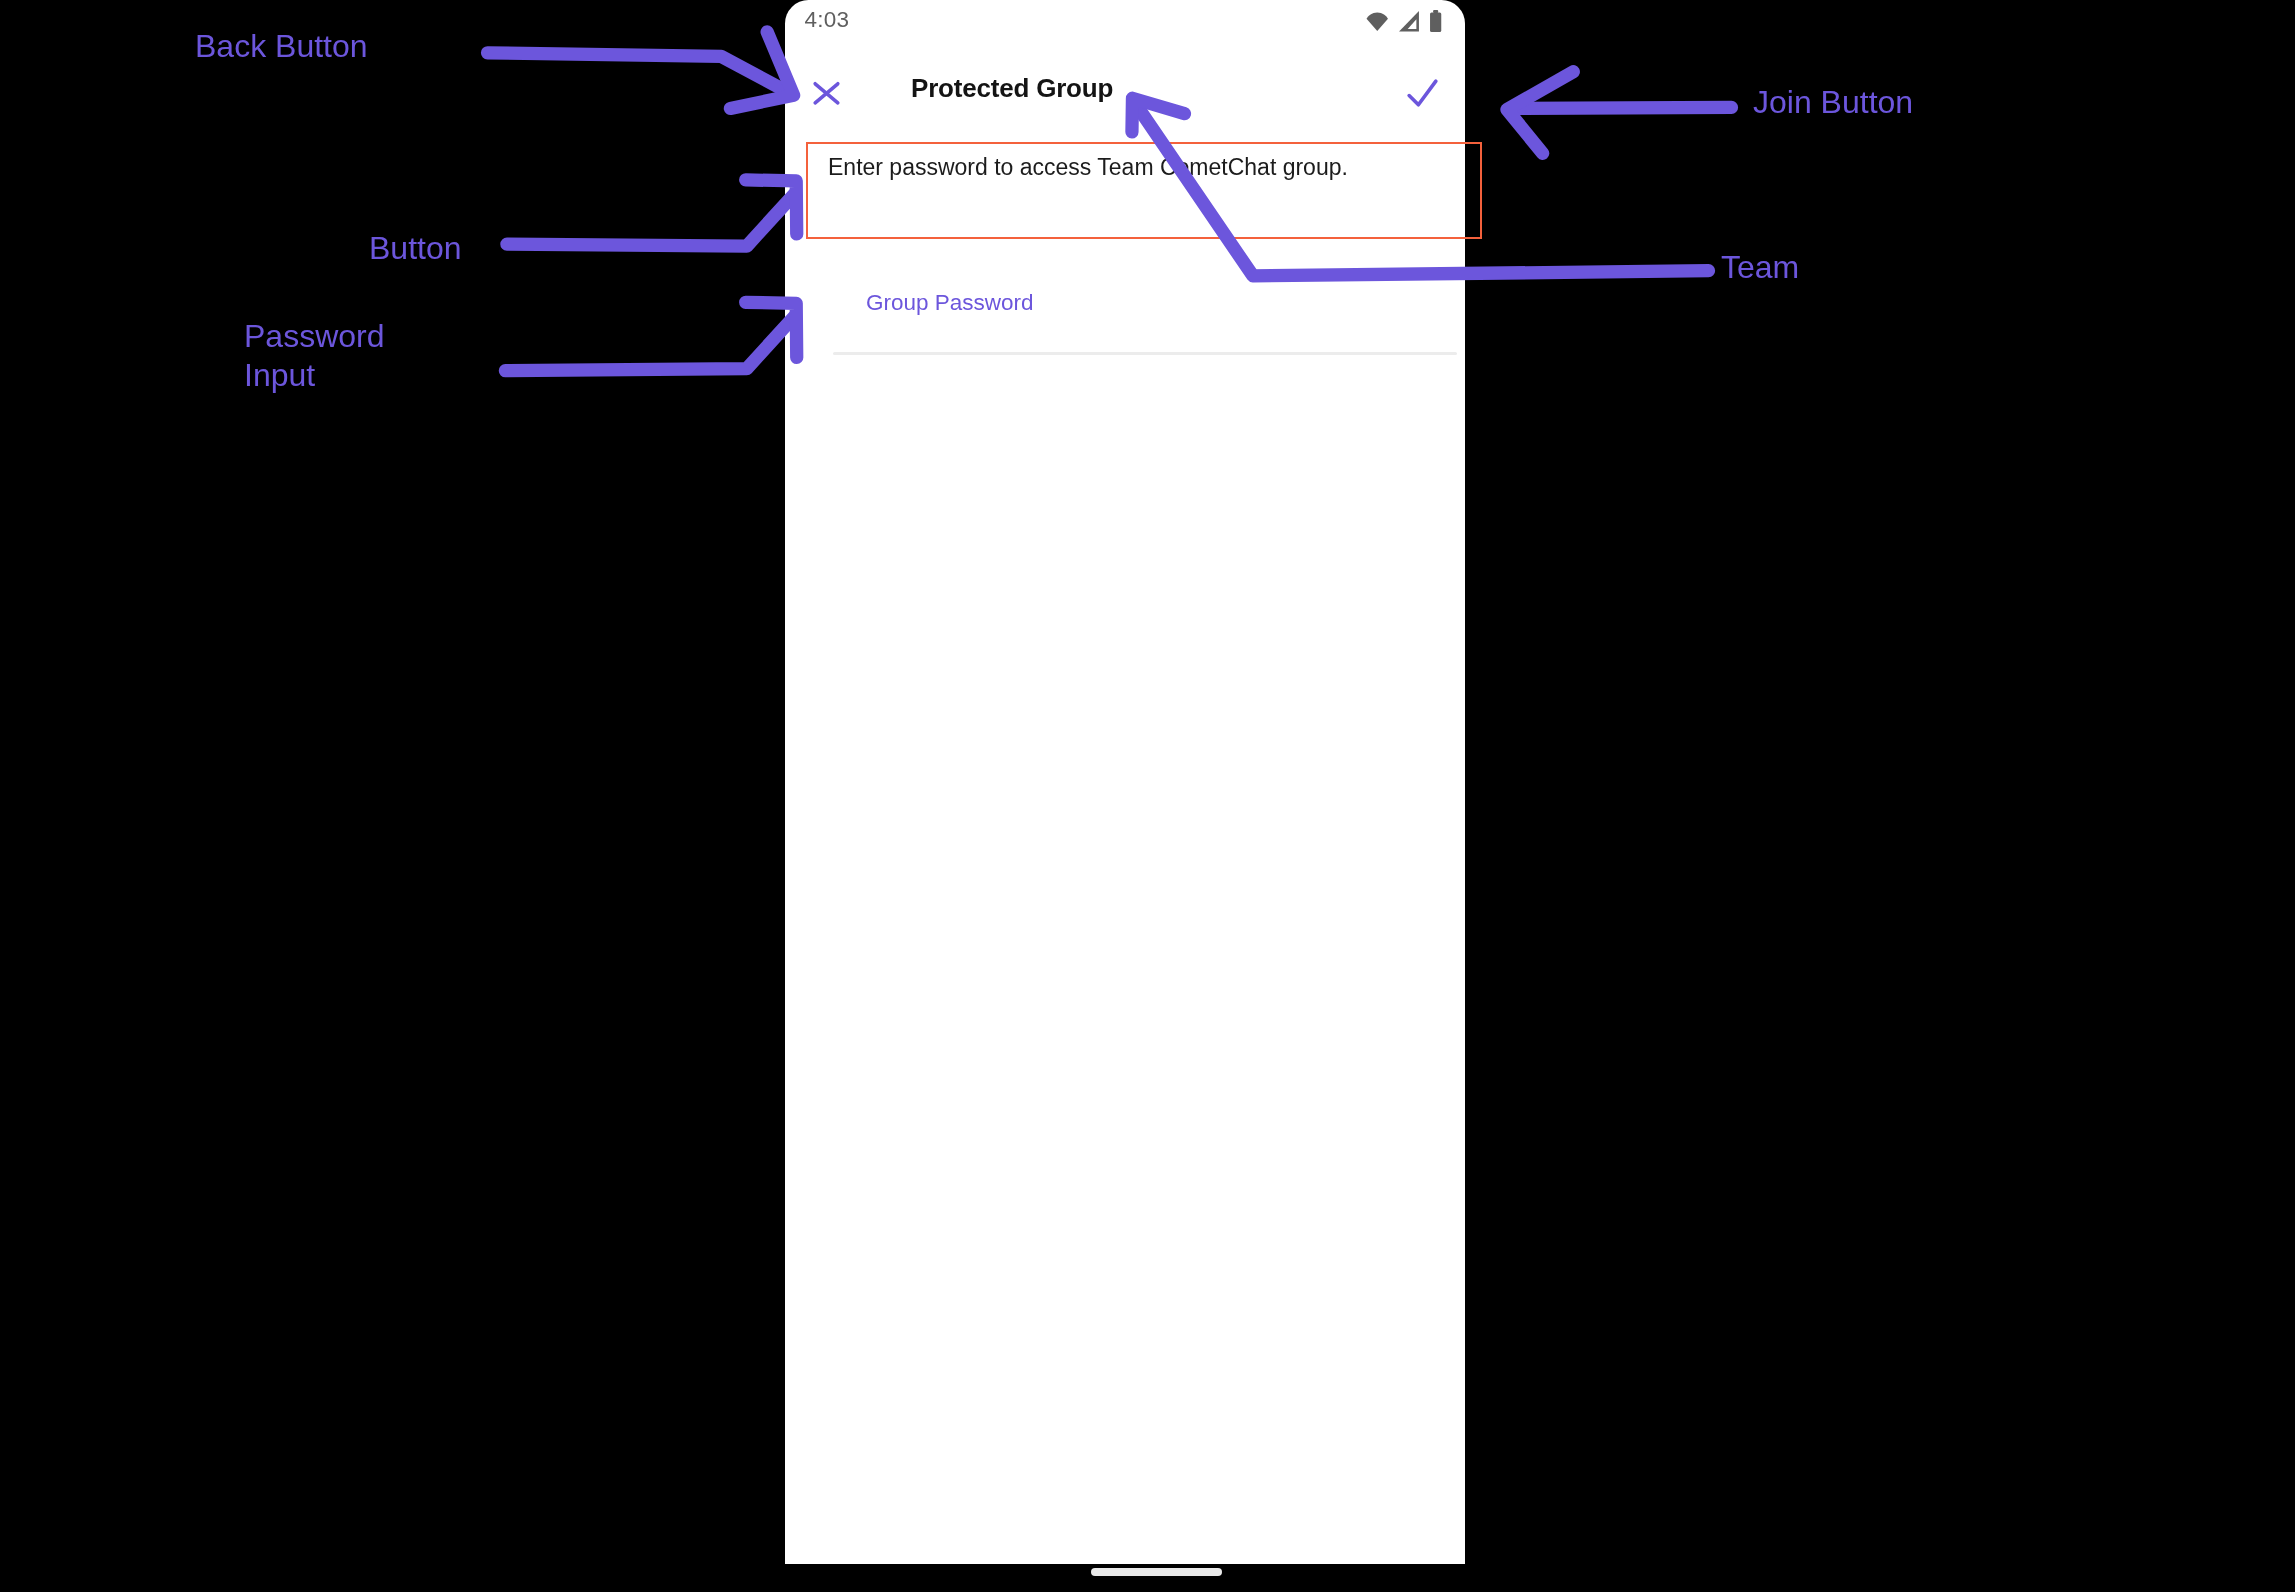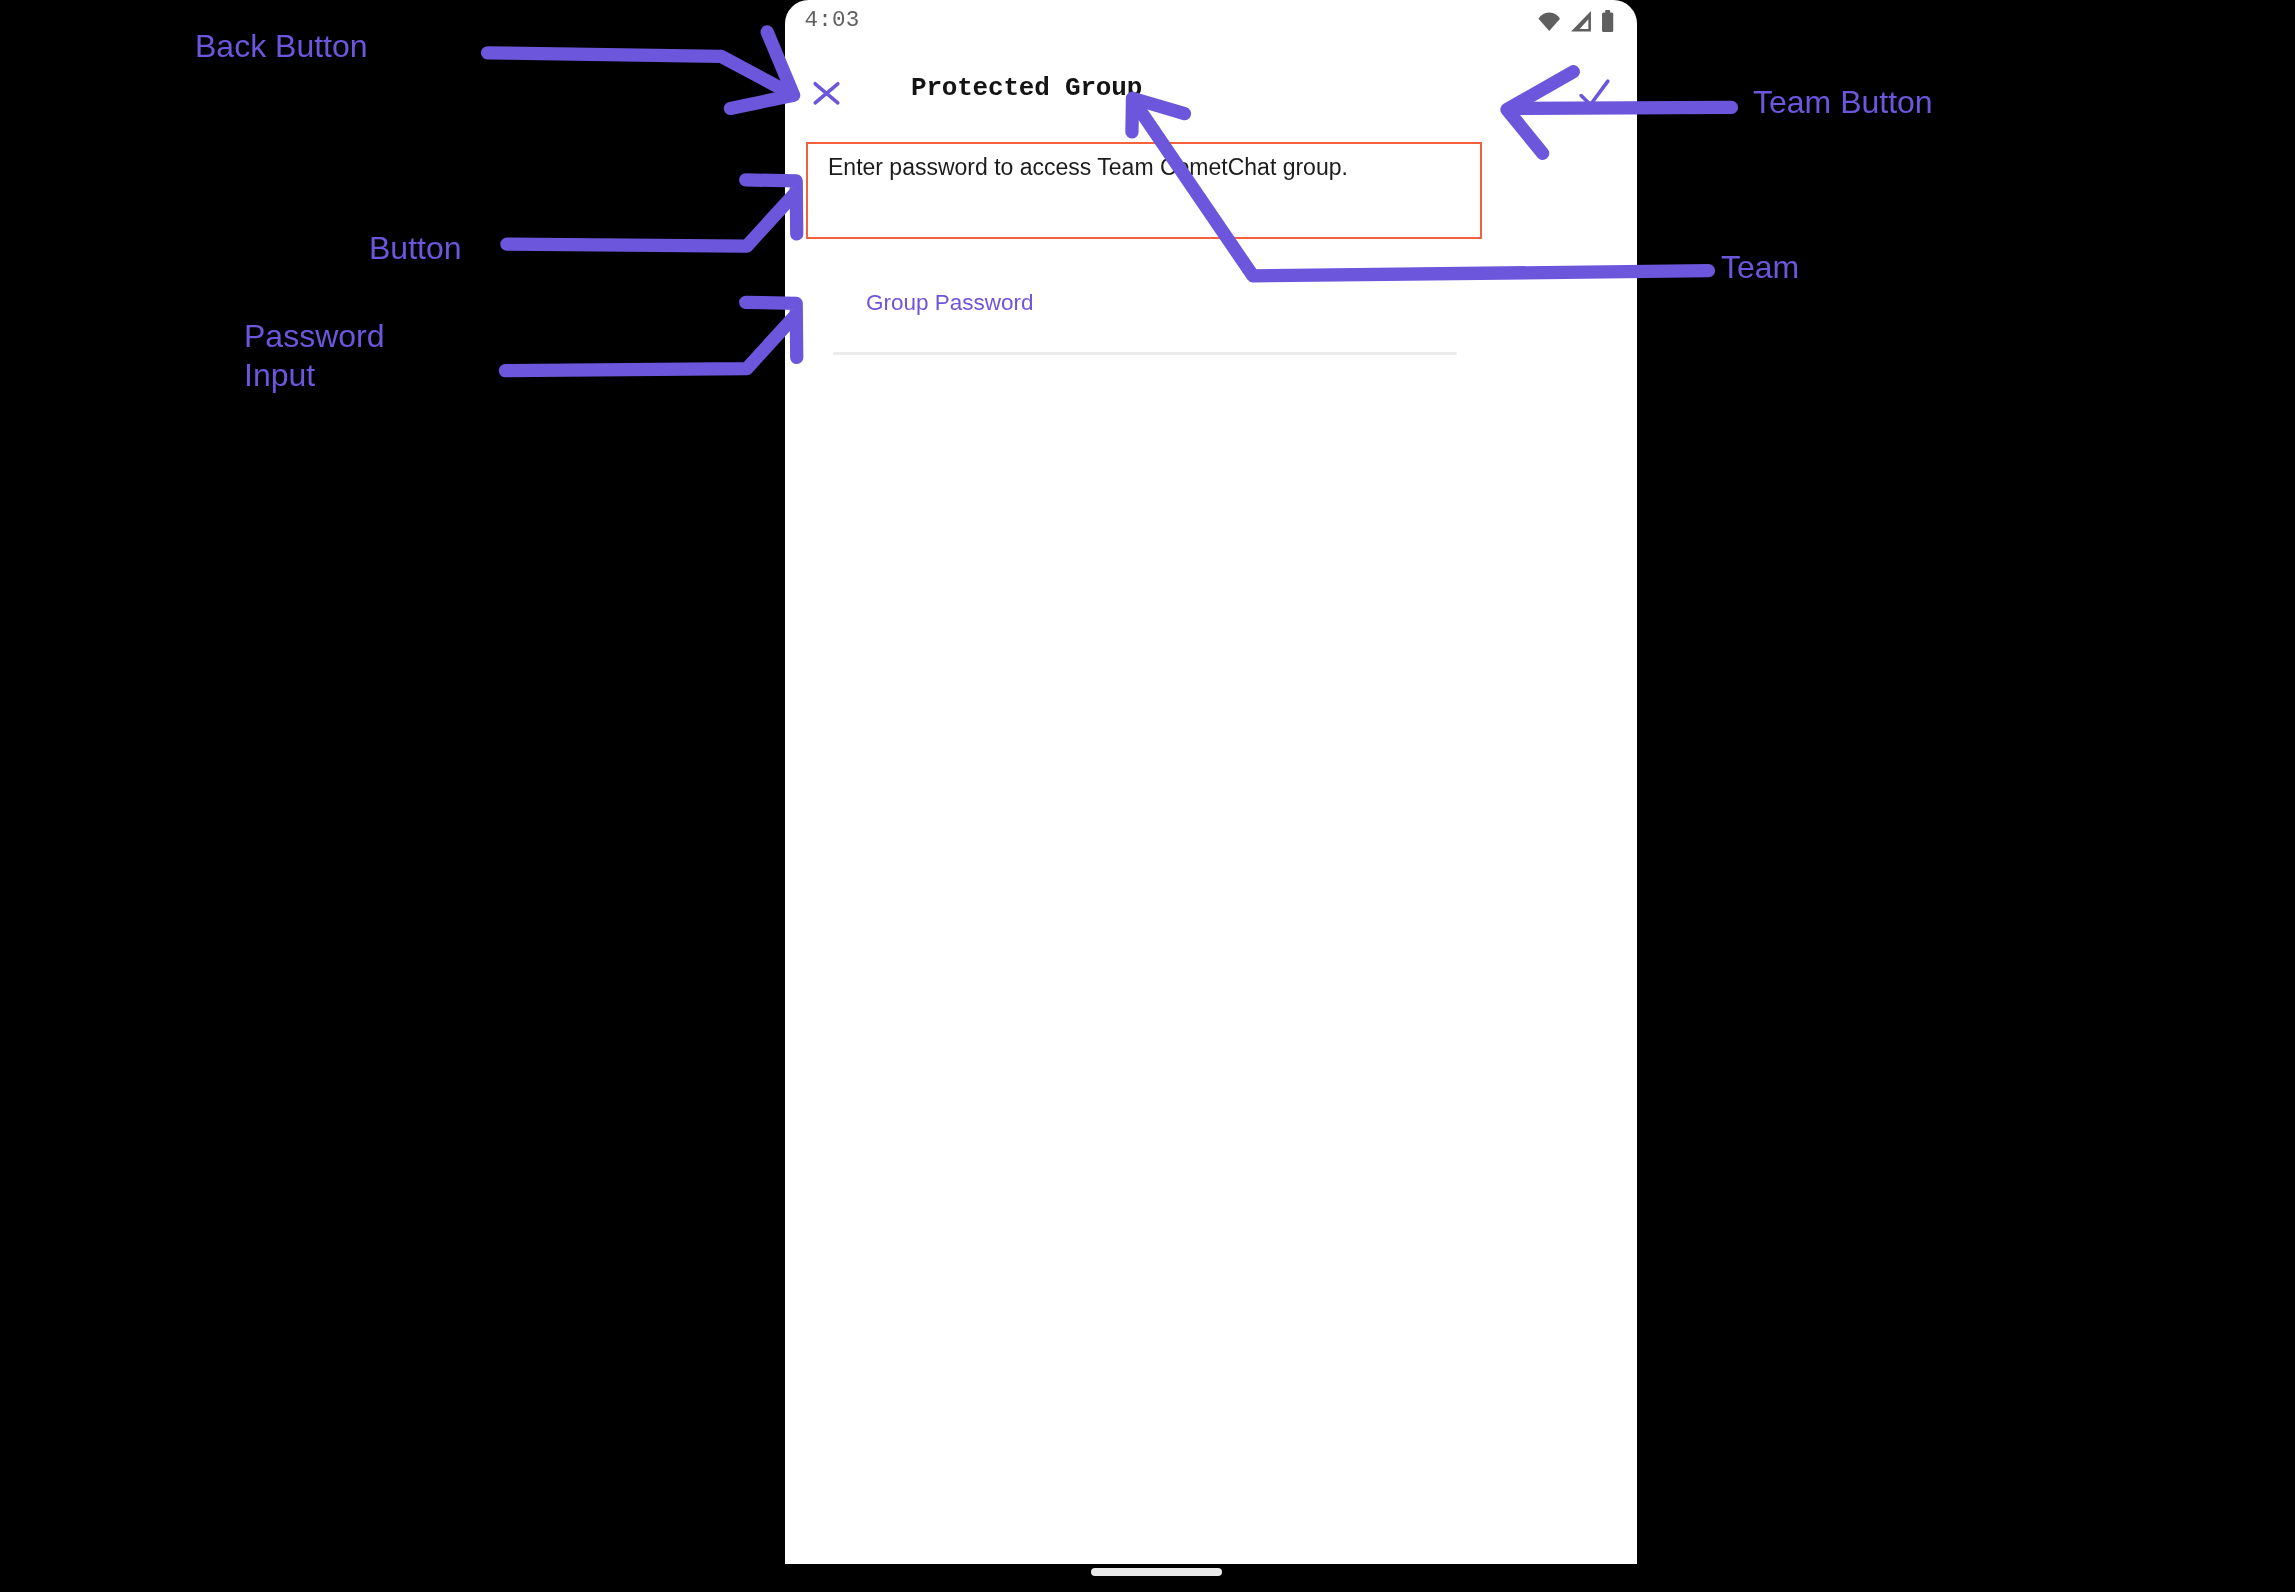--- a/index.html
+++ b/index.html
@@ -14,27 +14,26 @@
     background: #000000;
     overflow: hidden;
     font-family: "Liberation Sans", sans-serif;
   }
 
   
   #phone {
     position: absolute;
     left: 785px;
     top: 0px;
-    width: 852px;
+    width: 680px;
     height: 1564px;
     background: #ffffff;
     border-top-left-radius: 23.5px;
     border-top-right-radius: 23.5px;
     overflow: hidden;
-    font-family: Liberation Mono, monospace;
   }
 
   
   #statusbar {
     position: absolute;
     left: 0; top: 0;
     width: 100%;
     height: 44px;
   }
   #status-time {
@@ -224,21 +223,21 @@
   <div id="gesture-bar"></div>
 
   <div id="highlight-box"></div>
 
   <div id="annotations">
 
     <span class="anno-text" id="anno-back">Back Button</span>
     <span class="anno-text" id="anno-label">Button</span>
     <span class="anno-text" id="anno-passwd">Password
 Input</span>
-    <span class="anno-text" id="anno-join">Team Button</span>
+    <span class="anno-text" id="anno-join">Join Button</span>
     <span class="anno-text" id="anno-title">Team</span>
 
     <svg width="2295" height="1593" viewBox="0 0 4498 3121" style="position:absolute;left:0;top:0;">
       <g fill="none" stroke="#6c56dc" stroke-width="26" stroke-linecap="round" stroke-linejoin="round">
 
         <g>
           <path d="M 932 103 L 1390 110 L 1530 185"></path>
           <path d="M 1480 62 L 1532 186 L 1408 212"></path>
         </g>
 

